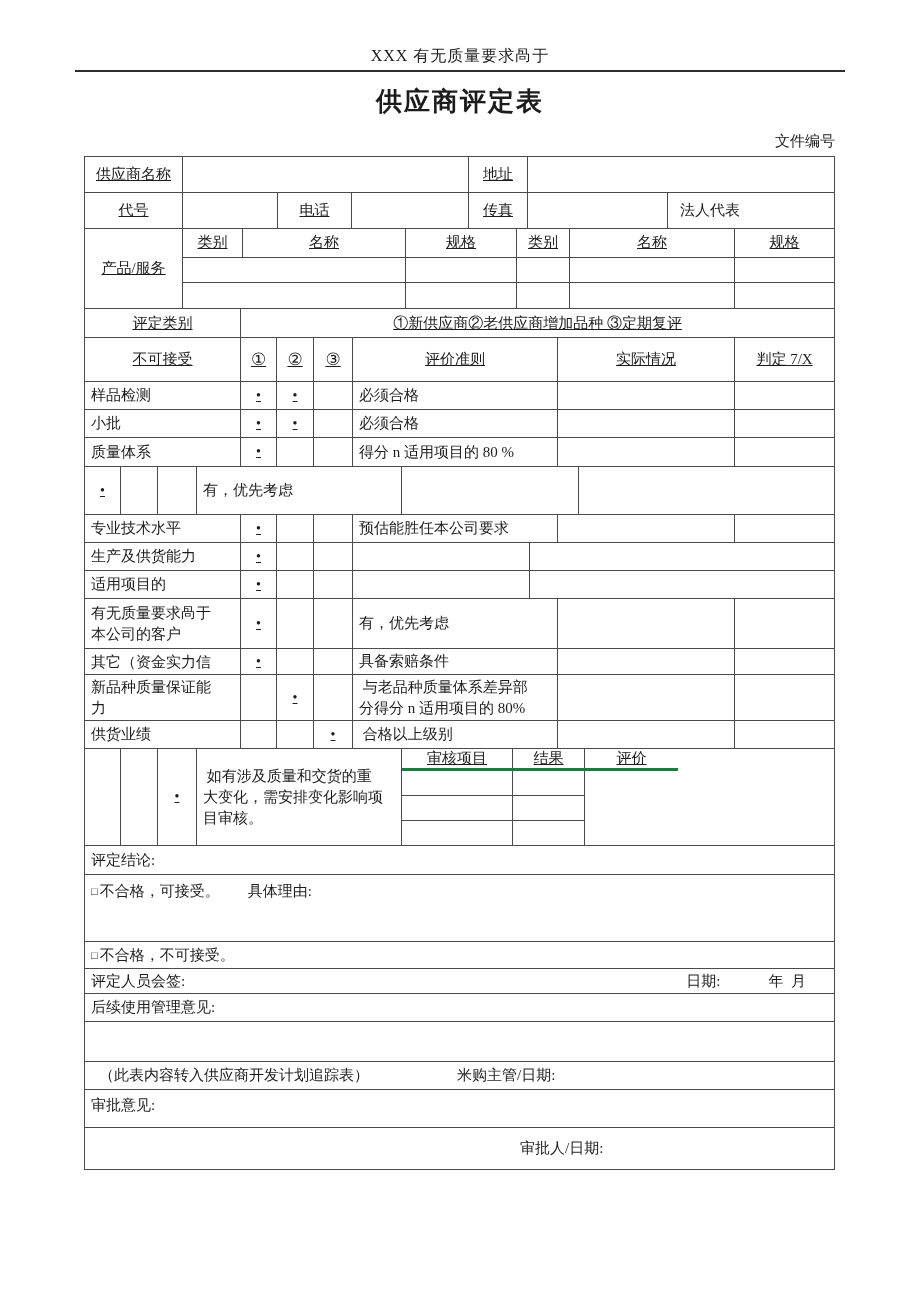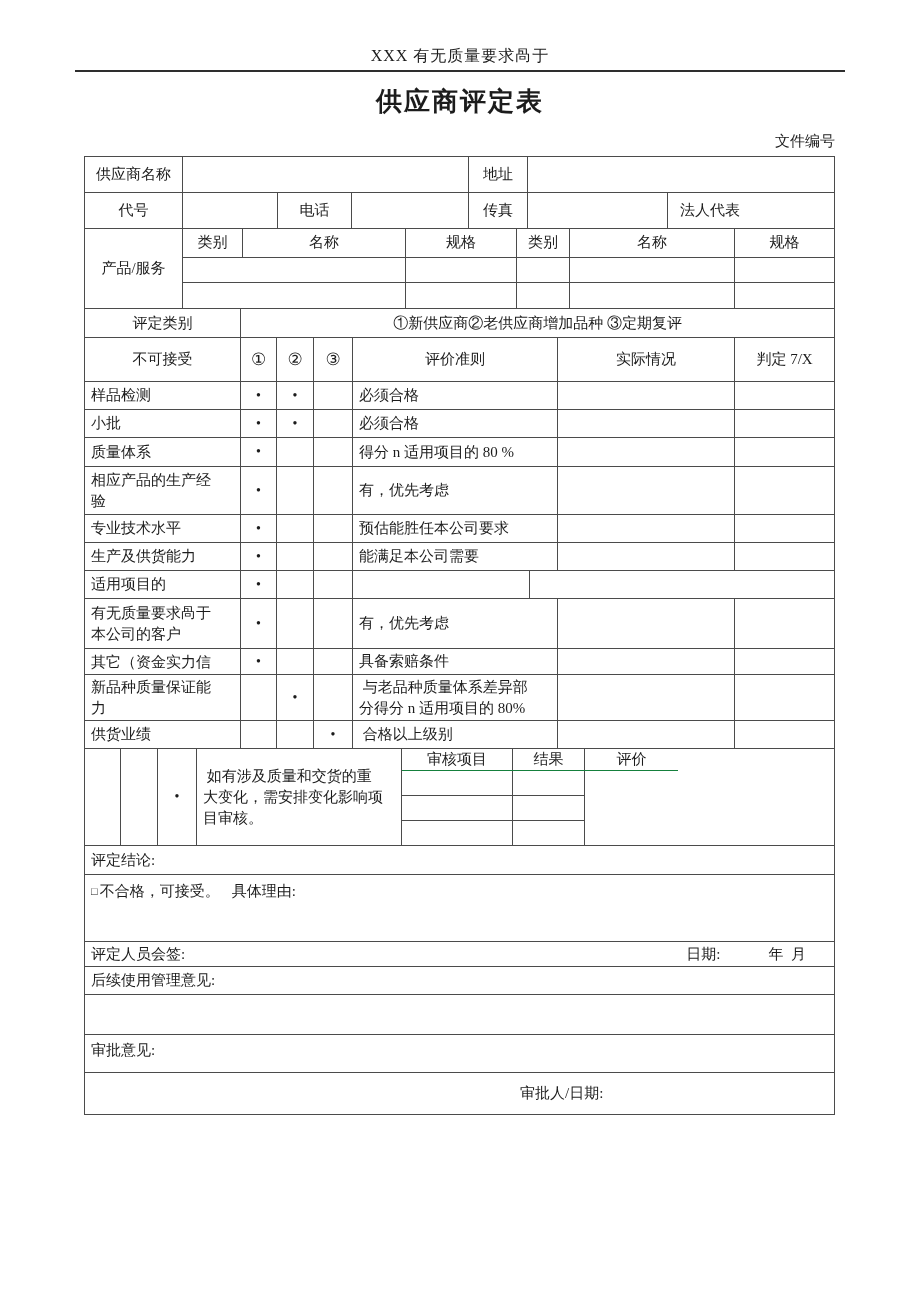--- a/index.html
+++ b/index.html
@@ -17,30 +17,30 @@
   .doc-no { position:absolute; top:132px; right:85px; font-size:15px; }
 
   .tbl { position:absolute; left:84px; top:156px; width:751px;
          border:1px solid #4b4b4b; background:#fff; }
   .r { display:flex; border-bottom:1px solid #4b4b4b; }
   .r.rlast { border-bottom:none; }
   .c { border-right:1px solid #4b4b4b; display:flex; align-items:center;
        overflow:hidden; line-height:1.4; }
   .c span { white-space:pre-wrap; }
   .c.last { border-right:none; }
-  .cc { justify-content:center; text-align:center; }
+  .cc { justify-content:center; text-align:center;text-decoration:underline; }
   .cl { padding-left:6px; }
   .top { align-items:flex-start; padding-top:3px; }
   .grp-col { display:flex; flex-direction:column; }
   .grp-col .r:last-child { border-bottom:none; }
   .dot { font-size:14px; }
   .circ { font-size:17px; }
   .box-glyph { font-size:11px; margin-right:2px; position:relative; top:-1px; }
   .subtable { display:flex; flex-direction:column; }
-  .sub-hr { display:flex; height:22px; border-bottom:1px solid #15803d;align-items:flex-end; }
+  .sub-hr { display:flex; height:22px; border-bottom:3px solid #15803d; }
   .sub-body { display:flex; flex:1; }
   .sub-col { display:flex; flex-direction:column; border-right:1px solid #4b4b4b; }
   .sub-col.last { border-right:none; }
   .sub-cell { height:25px; border-bottom:1px solid #4b4b4b; }
   .sub-cell.noline { border-bottom:none; }
 </style>
 </head>
 <body>
 
 <div class="page">
@@ -210,24 +210,20 @@
           <span></span>
         </div>
       <div class="c cl" style="width:205px">
           <span>得分 n 适用项目的 80 %</span>
         </div>
       <div class="c" style="width:177px"></div>
       <div class="c last" style="width:99px"></div>
     </div>
 
     <div class="r" style="height:48px">
-      <div class="c cl" style="width:156px">
-          <span>相应产品的生产经
-验</span>
-        </div>
       <div class="c cc dot" style="width:36px">
           <span>•</span>
         </div>
       <div class="c cc dot" style="width:37px">
           <span></span>
         </div>
       <div class="c cc dot" style="width:39px">
           <span></span>
         </div>
       <div class="c cl" style="width:205px">
@@ -262,23 +258,20 @@
           <span>生产及供货能力</span>
         </div>
       <div class="c cc dot" style="width:36px">
           <span>•</span>
         </div>
       <div class="c cc dot" style="width:37px">
           <span></span>
         </div>
       <div class="c cc dot" style="width:39px">
           <span></span>
-        </div>
-      <div class="c cl" style="width:205px">
-          <span>能满足本公司需要</span>
         </div>
       <div class="c" style="width:177px"></div>
       <div class="c last" style="width:99px"></div>
     </div>
 
     <div class="r" style="height:28px">
       <div class="c cl" style="width:156px">
           <span>适用项目的</span>
         </div>
       <div class="c cc dot" style="width:36px">
@@ -420,42 +413,53 @@
     <div class="r" style="height:29px">
       <div class="c cl last" style="width:749px">
           <span>评定结论:</span>
         </div>
     </div>
 
 
     <div class="r" style="height:67px">
       <div class="c cl top last" style="width:749px; padding-top:6px">
         <span><span class="box-glyph">□</span><span>不合格，可接受。</span></span>
-        <span style="margin-left:12px">具体理由:</span>
-      </div>
-    </div>
-
+        <span style="margin-left:28px">具体理由:</span>
+      </div>
+    </div>
+
+    <div class="r" style="height:27px">
+      <div class="c cl last" style="width:749px">
+        <span><span class="box-glyph">□</span><span>不合格，不可接受。</span></span>
+      </div>
+    </div>
 
     <div class="r" style="height:25px">
       <div class="c cl last" style="width:749px; justify-content:space-between; padding-right:28px">
         <span>评定人员会签:</span>
         <span><span>日期:</span><span style="margin-left:48px">年  月</span></span>
       </div>
     </div>
 
     <div class="r" style="height:28px">
       <div class="c cl last" style="width:749px">
           <span>后续使用管理意见:</span>
         </div>
     </div>
 
     <div class="r" style="height:40px">
       <div class="c last" style="width:749px"></div>
     </div>
 
+    <div class="r" style="height:28px">
+      <div class="c last" style="width:749px; padding-left:14px">
+        <span>（此表内容转入供应商开发计划追踪表）</span>
+        <span style="margin-left:88px">米购主管/日期:</span>
+      </div>
+    </div>
 
     <div class="r" style="height:38px">
       <div class="c cl top last" style="width:749px; padding-top:5px">
           <span>审批意见:</span>
         </div>
     </div>
 
     <div class="r rlast" style="height:41px">
       <div class="c last" style="width:749px; padding-left:435px">
           <span>审批人/日期:</span>

